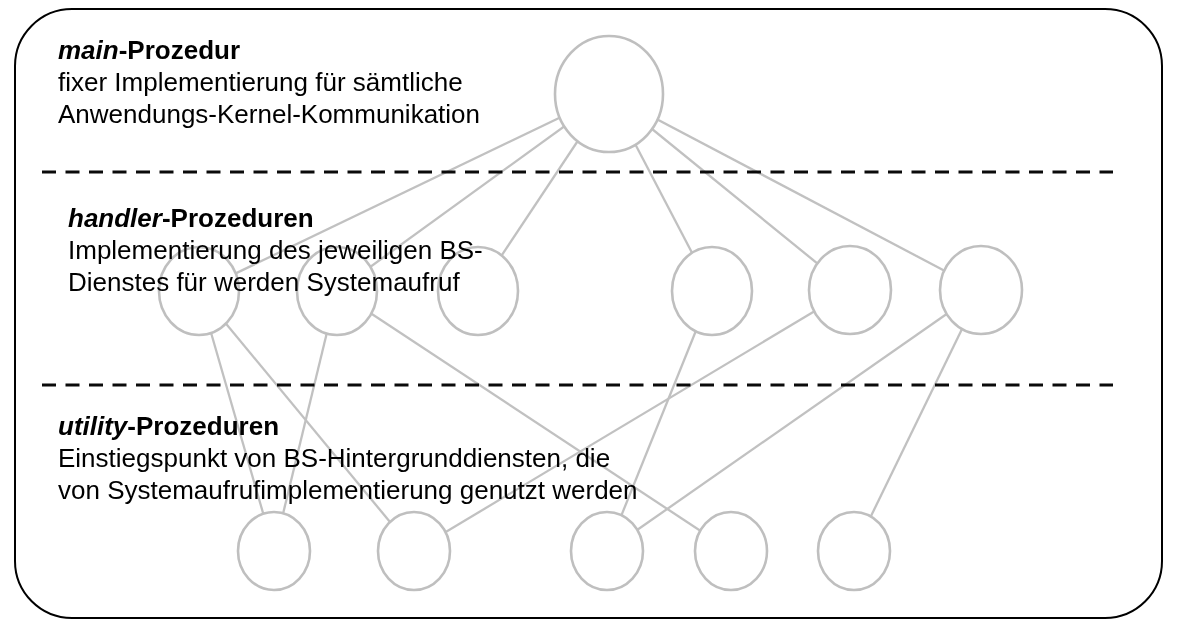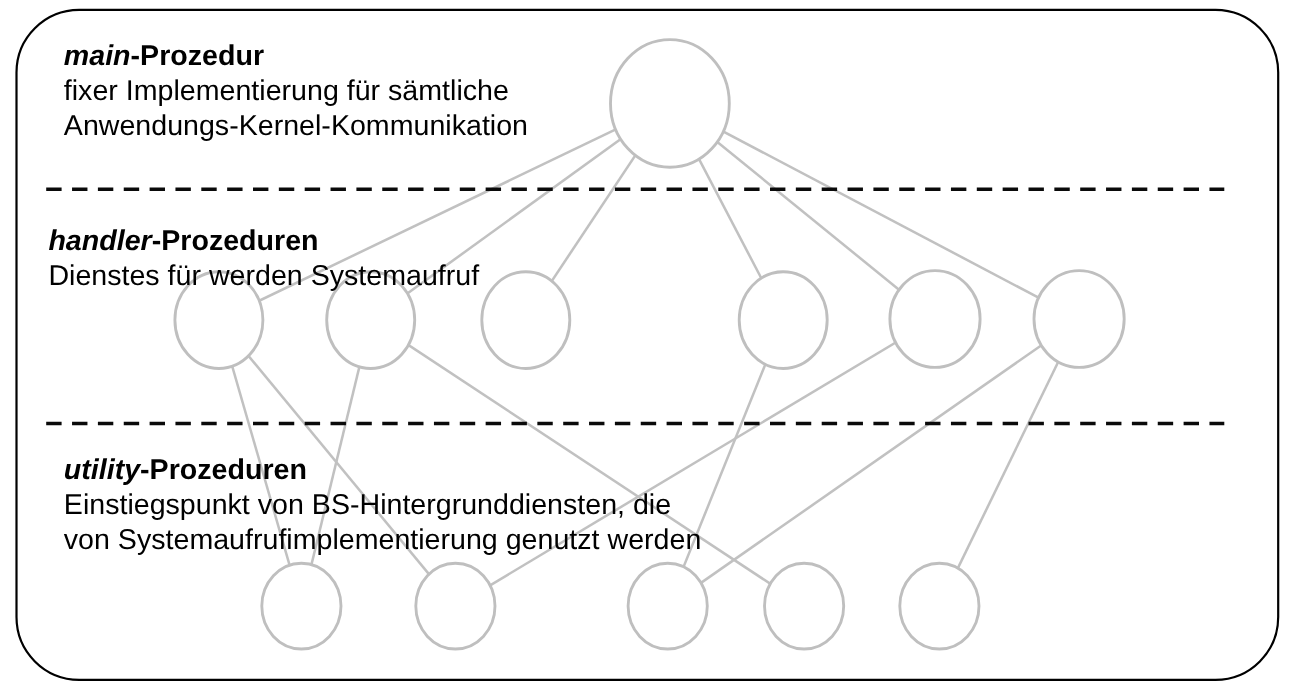--- a/index.html
+++ b/index.html
@@ -69,22 +69,23 @@
       <ellipse cx="731" cy="551" rx="36" ry="39" fill="#ffffff" stroke="#bfbfbf" stroke-width="2.6"></ellipse>
       <ellipse cx="854" cy="551" rx="36" ry="39" fill="#ffffff" stroke="#bfbfbf" stroke-width="2.6"></ellipse>
     </svg>
 
   <div class="tblock" style="left:58px; top:34px;">
     <div class="hd"><span class="it">main</span><span>-Prozedur</span></div>
     <div>fixer Implementierung für sämtliche</div>
     <div>Anwendungs-Kernel-Kommunikation</div>
   </div>
 
-  <div class="tblock" style="left:44px; top:202px;">
+  <div class="tblock" style="left:68px; top:202px;">
     <div class="hd"><span class="it">handler</span><span>-Prozeduren</span></div>
+    <div>Implementierung des jeweiligen BS-</div>
     <div>Dienstes für werden Systemaufruf</div>
   </div>
 
   <div class="tblock" style="left:58px; top:410px;">
     <div class="hd"><span class="it">utility</span><span>-Prozeduren</span></div>
     <div>Einstiegspunkt von BS-Hintergrunddiensten, die</div>
     <div>von Systemaufrufimplementierung genutzt werden</div>
   </div>
 
 </div>

